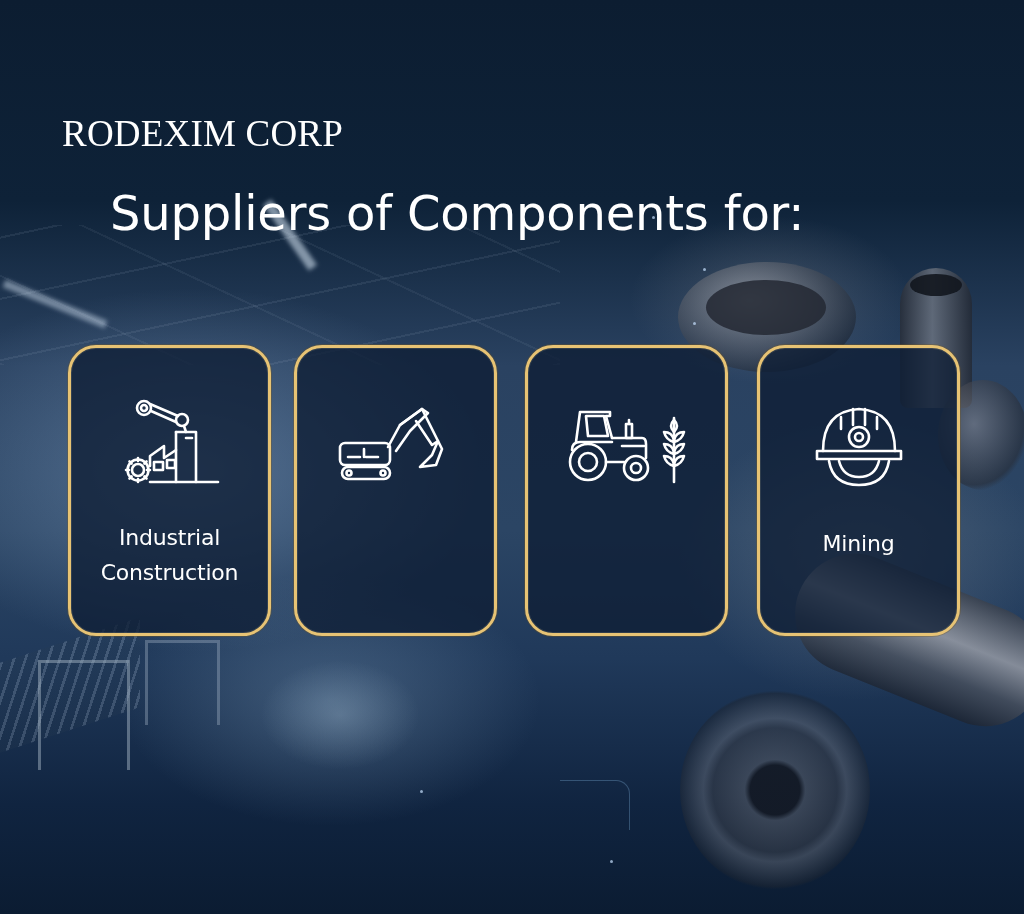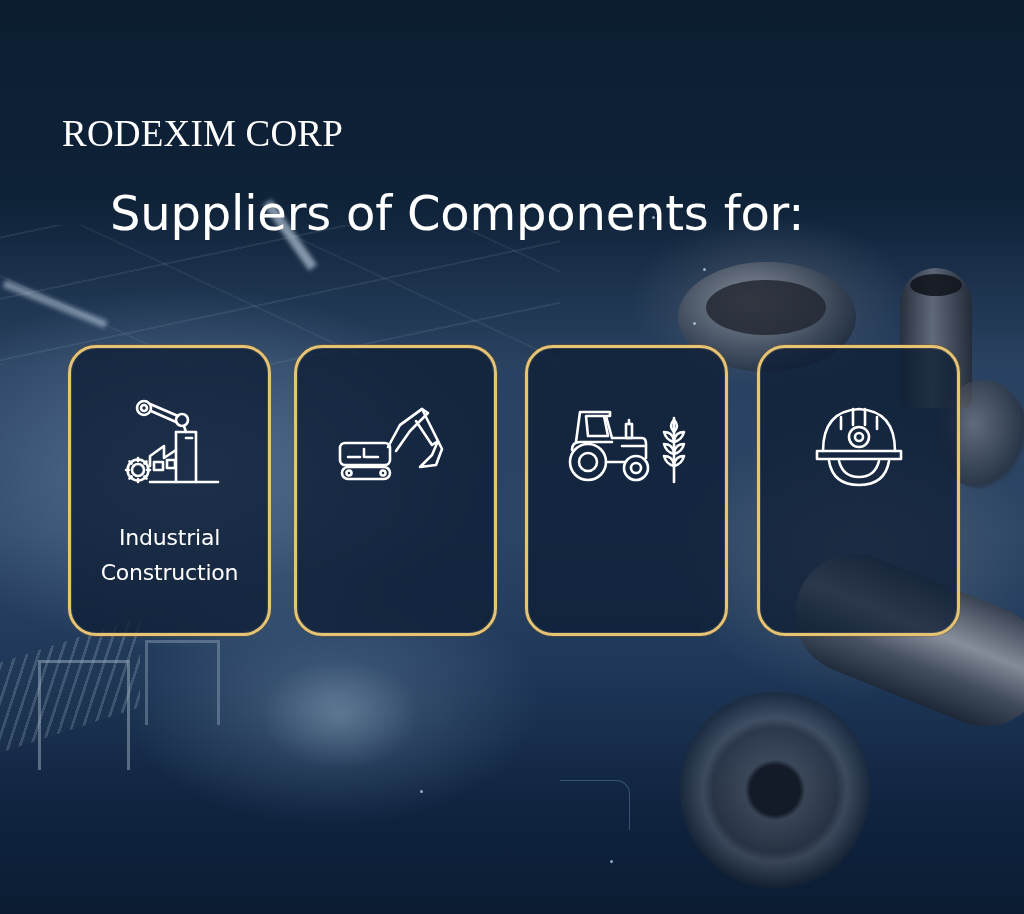--- a/index.html
+++ b/index.html
@@ -243,14 +243,15 @@
         <path d="M40 6 V22 M52 6 V22"></path>
         <path d="M28 14 V26 M64 14 V26"></path>
 
         <circle cx="46" cy="34" r="10"></circle>
         <circle cx="46" cy="34" r="4"></circle>
 
         <path d="M16 58 Q20 82 46 82 Q72 82 76 58"></path>
         <path d="M26 58 Q30 74 46 74 Q62 74 66 58"></path>
       </svg>
     </div>
+    <div class="label" style="top:178px">Mining</div>
   </div>
 </div>
 
 </body></html>

